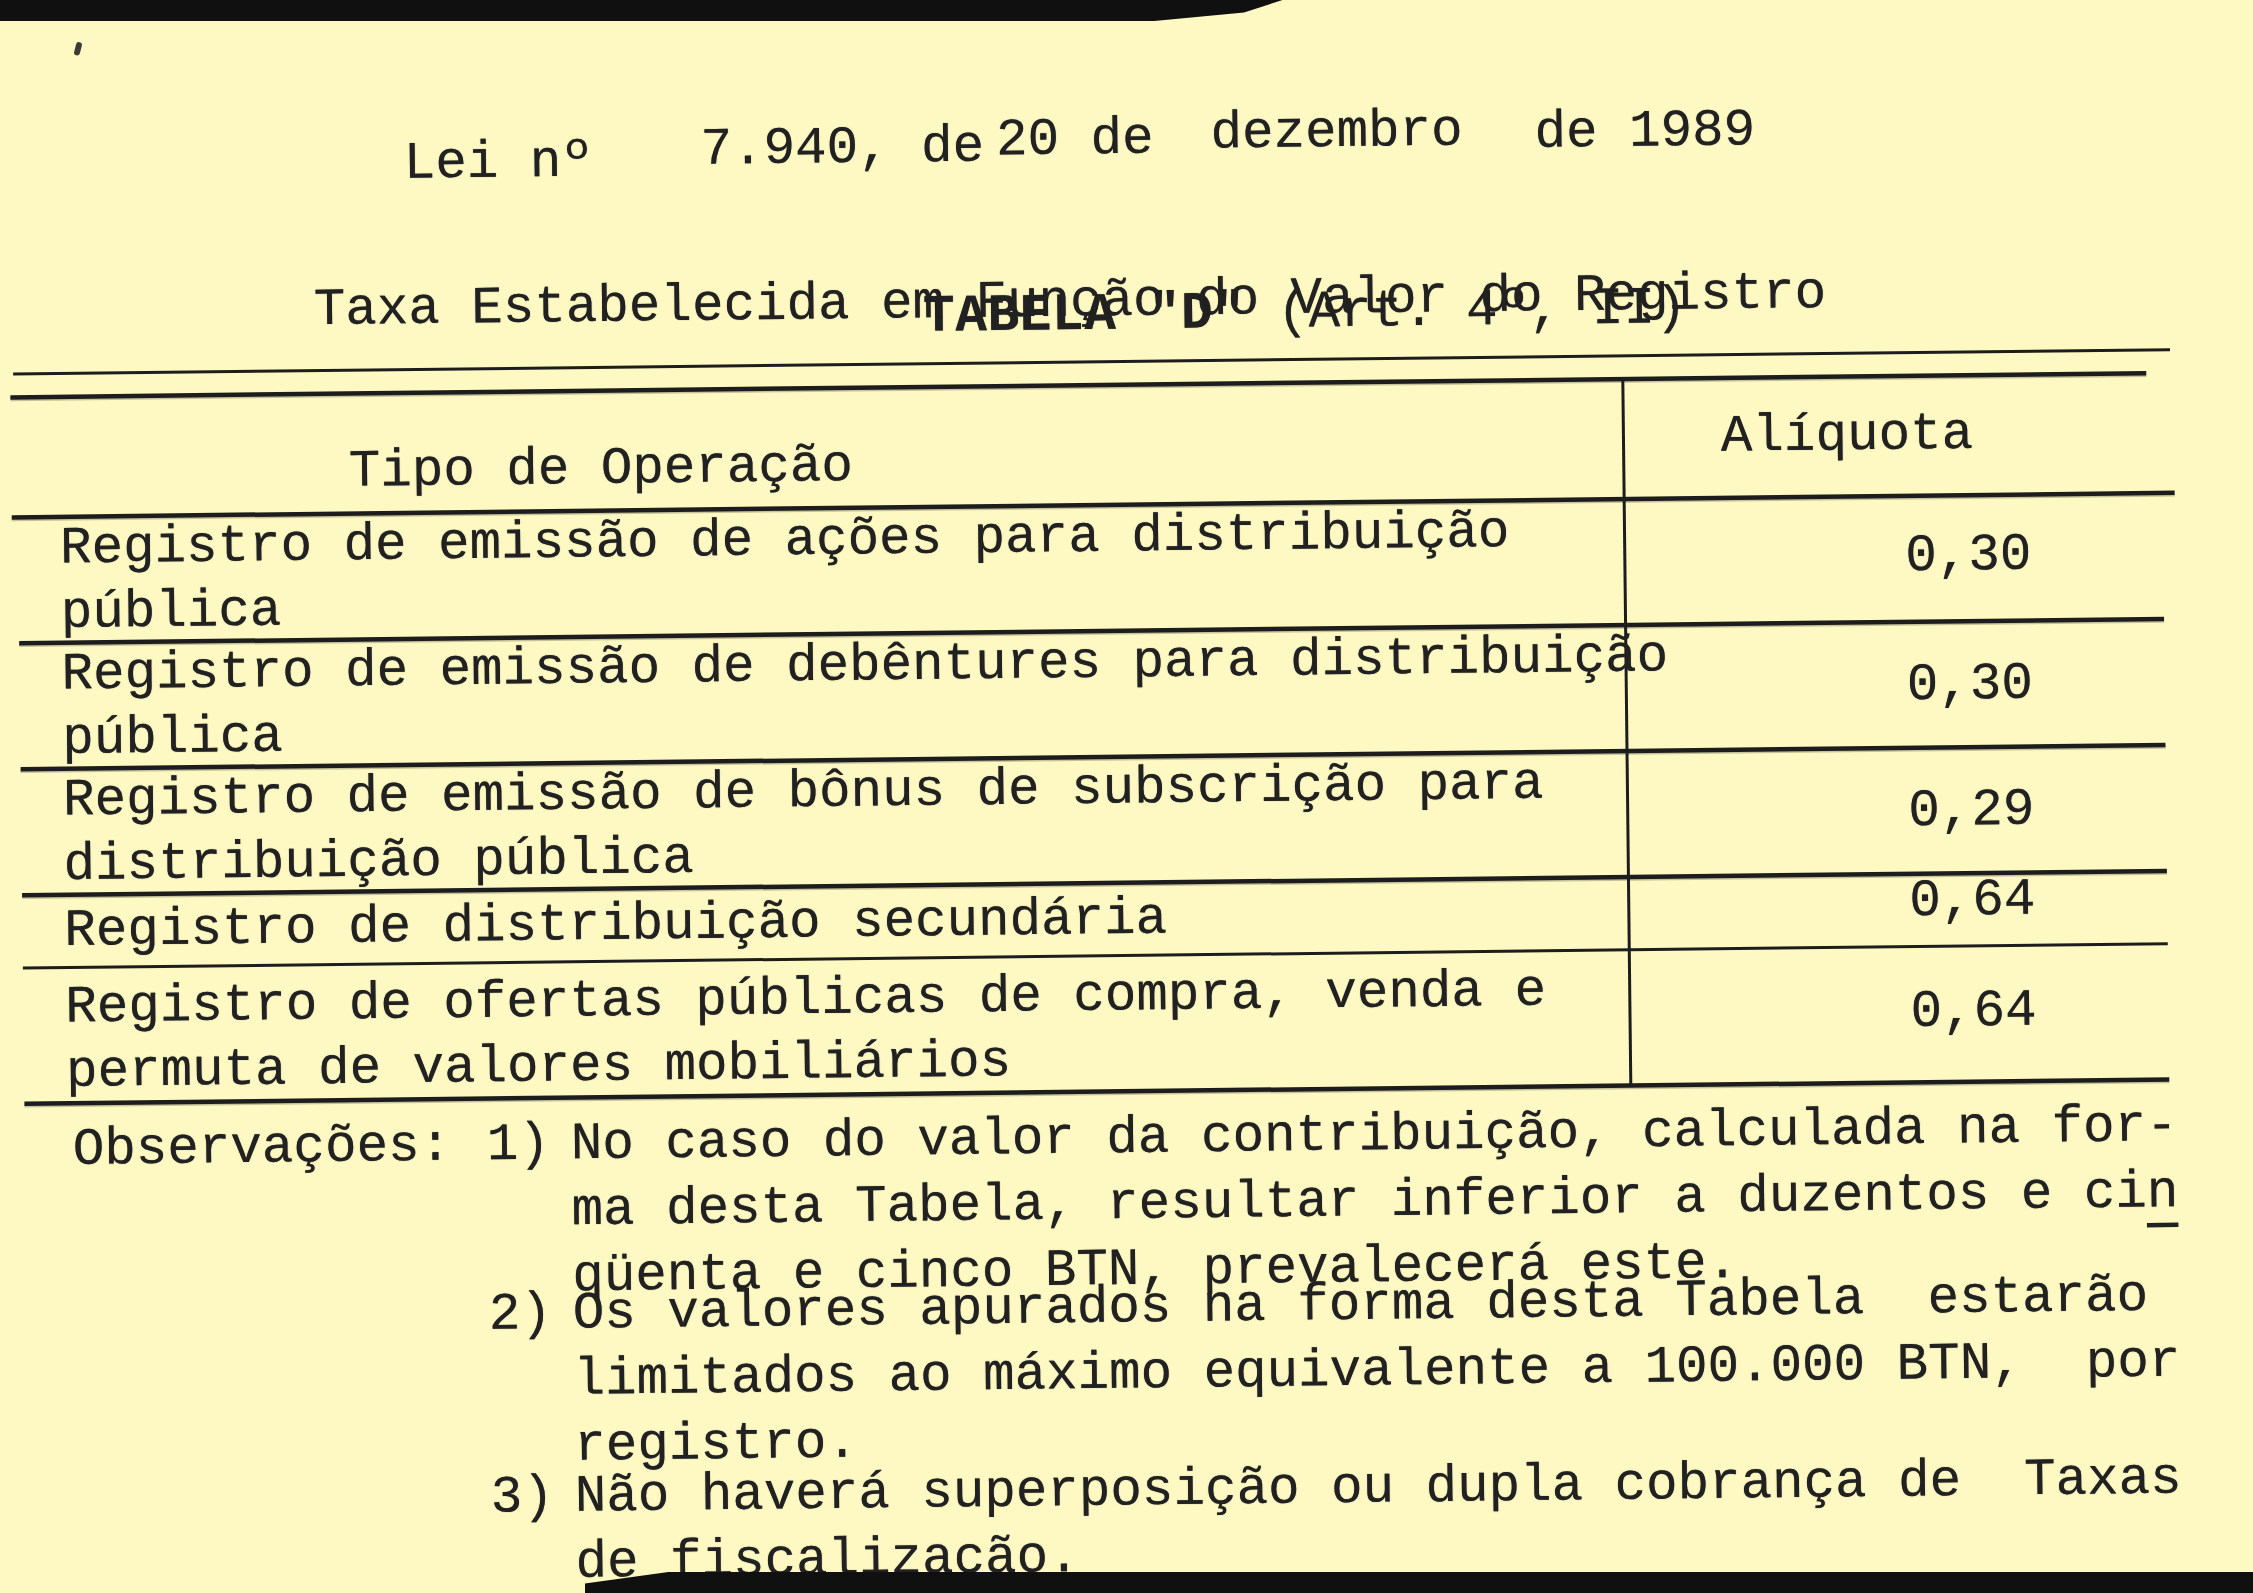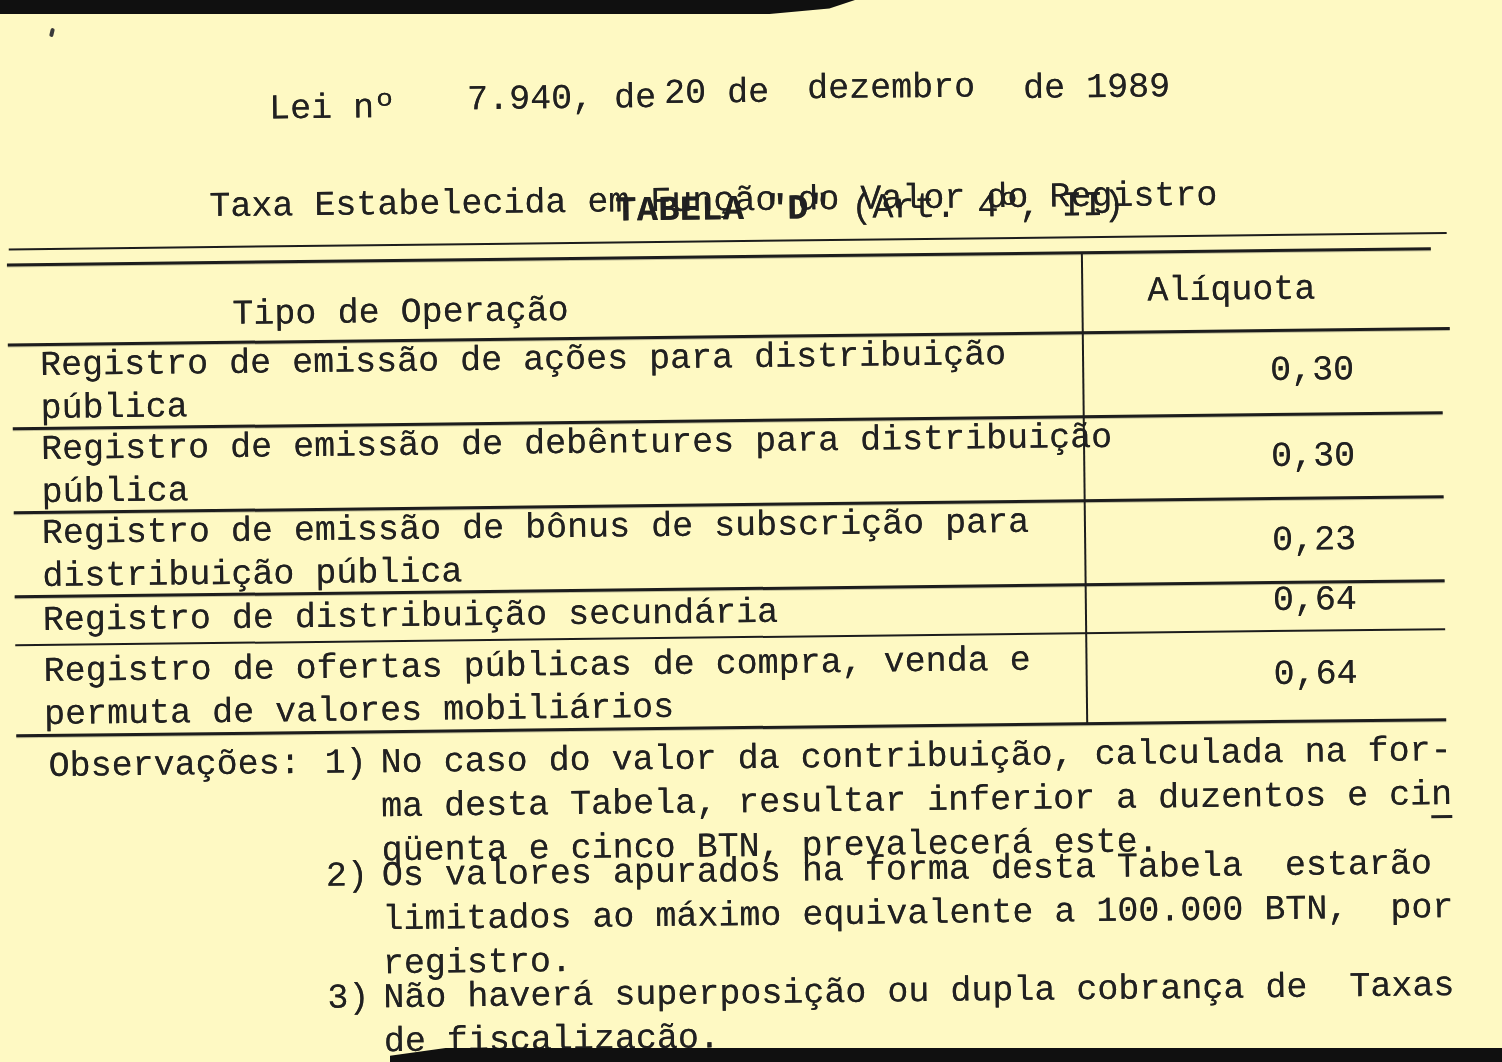--- a/index.html
+++ b/index.html
@@ -99,21 +99,21 @@
       <div class="t" style="top:288px;left:235px;">Tipo de Operação</div>
       <div class="t" style="top:275px;left:1150px;">Alíquota</div>
 
       <div class="t op" style="top:337px;left:42px;white-space:normal;">Registro de emissão de ações para distribuição pública</div>
       <div class="t rate" style="top:356px;">0,30</div>
 
       <div class="t op" style="top:421px;left:42px;white-space:normal;">Registro de emissão de debêntures para distribuição pública</div>
       <div class="t rate" style="top:442px;">0,30</div>
 
       <div class="t op" style="top:505px;left:42px;white-space:normal;">Registro de emissão de bônus de subscrição para distribuição pública</div>
-      <div class="t rate" style="top:526px;">0,23</div>
+      <div class="t rate" style="top:526px;">0,29</div>
 
       <div class="t op" style="top:592px;left:42px;white-space:normal;">Registro de distribuição secundária</div>
       <div class="t rate" style="top:586px;">0,64</div>
 
       <div class="t op" style="top:643px;left:42px;white-space:normal;">Registro de ofertas públicas de compra, venda e permuta de valores mobiliários</div>
       <div class="t rate" style="top:660px;">0,64</div>
     </div>
 
     <div class="obs">
       <span class="obs-label">Observações:</span>

